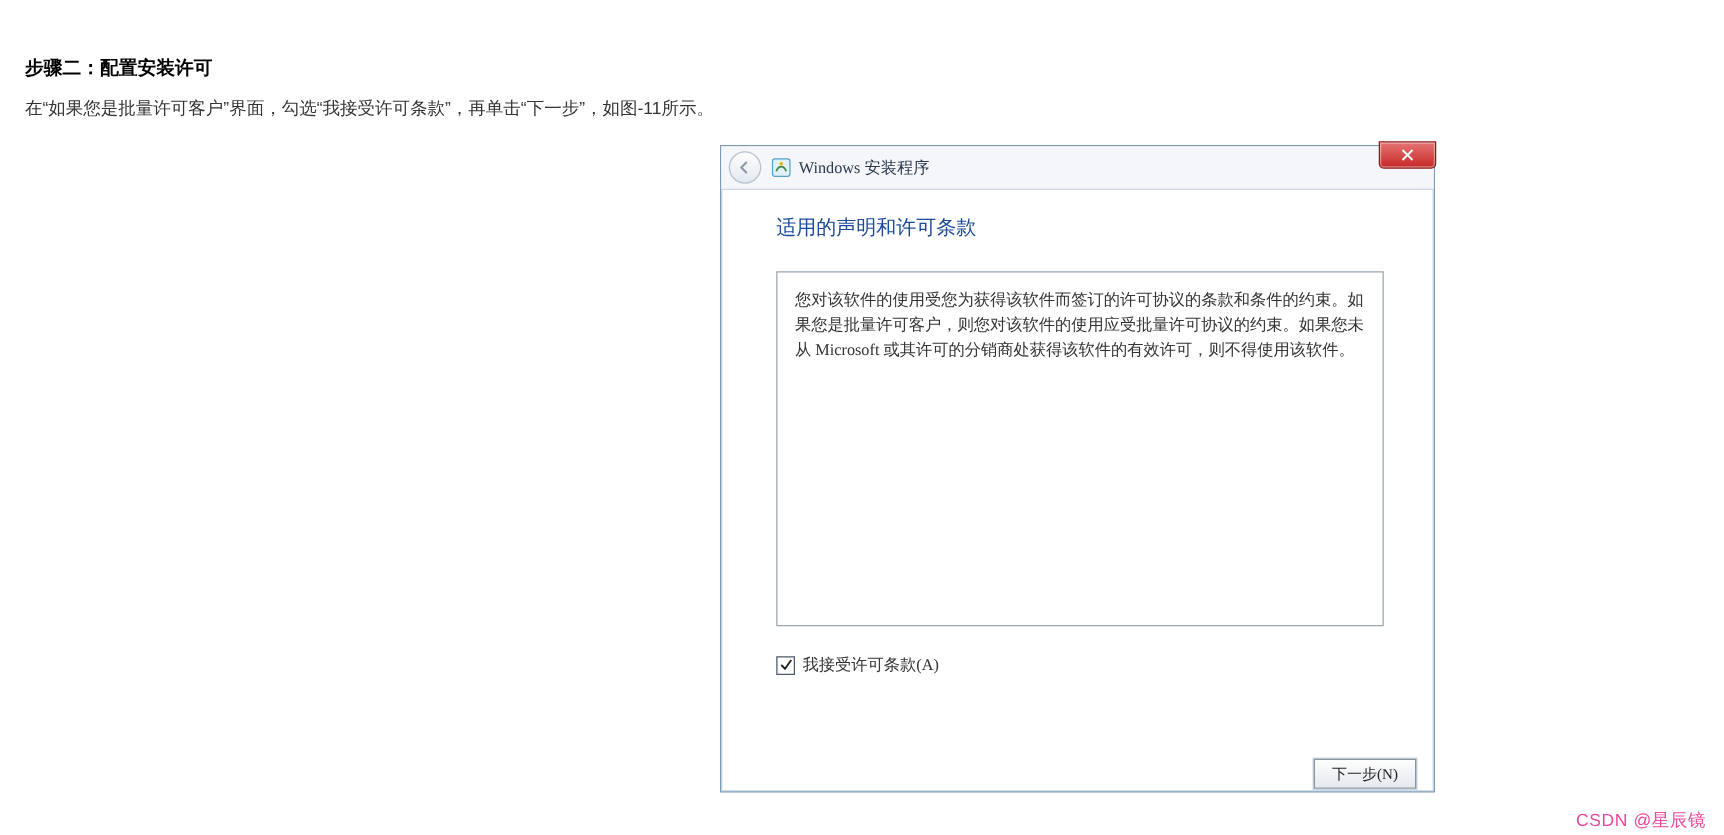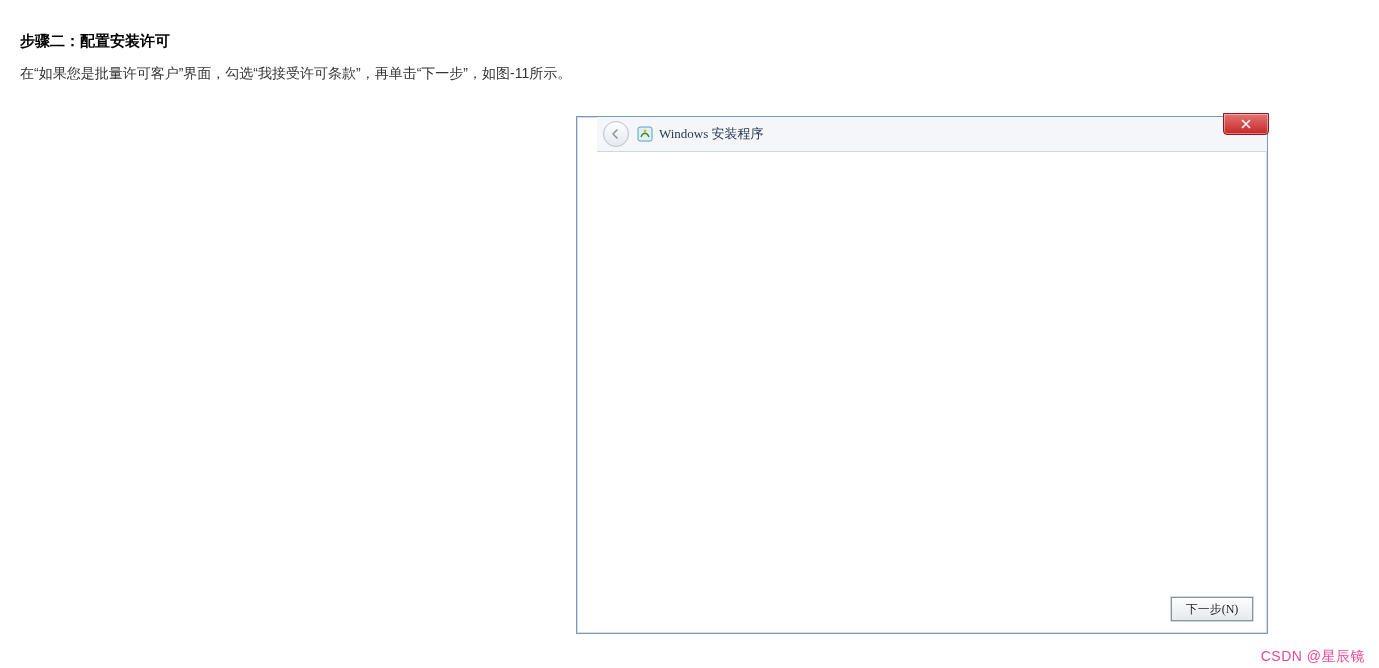--- a/index.html
+++ b/index.html
@@ -7,21 +7,21 @@
     padding: 0;
     width: 1379px;
     height: 668px;
     background: #ffffff;
     font-family: "Microsoft YaHei", "SimSun", Arial, sans-serif;
     font-size: 14px;
     color: #333;
     position: relative;
   }
   .doc {
-    padding: 20px 20px 0 20px;
+    padding: 33px 20px 0 20px;
   }
   .step-title {
     font-weight: bold;
     font-size: 15px;
     color: #000;
     margin: 12px 0 14px 0;
   }
   .sub-item {
     font-size: 14px;
     color: #333;
@@ -33,28 +33,27 @@
     margin: 10px 0 0 0;
   }
   
   .dialog-wrap {
     position: absolute;
     left: 576px;
     top: 116px;
     width: 692px;
   }
   .dialog {
-    width: 692px;
+    width: 572px;
     height: 518px;
     border: 1px solid #7a9ab8;
     background: #fff;
     box-shadow: 0 0 0 1px #d0dce8 inset;
     position: relative;
     box-sizing: border-box;
-    padding-left: 20px;
   }
   .dlg-titlebar {
     height: 34px;
     border-bottom: 1px solid #cfd8e0;
     display: flex;
     align-items: center;
     padding: 0 6px;
     background: #f4f6f9;
     position: relative;
   }
@@ -126,21 +125,21 @@
     display: inline-flex;
     align-items: center;
     justify-content: center;
     font-size: 10px;
     color: #222;
     background: #fff;
   }
   .next-btn {
     position: absolute;
     right: 14px;
-    bottom: 12px;
+    bottom: 2px;
     min-width: 82px;
     height: 24px;
     padding: 0 8px;
     background: linear-gradient(#fdfdfd,#e5e9ee);
     border: 1px solid #8895a3;
     font-size: 12px;
     font-family: "SimSun","Microsoft YaHei",serif;
     color: #222;
     display: inline-flex;
     align-items: center;
@@ -190,20 +189,36 @@
       </span>
       <span class="dlg-title">Windows 安装程序</span>
 
       <div class="close-btn">
         <svg width="10" height="10" viewBox="0 0 10 10">
             <path d="M1 1 L9 9 M9 1 L1 9" stroke="#fff" stroke-width="1.6"></path>
           </svg>
       </div>
     </div>
 
+    <div class="dlg-content">
+      <div class="dlg-heading">适用的声明和许可条款</div>
+
+      <div class="license-box">
+        <span>您对该软件的使用受您为获得该软件而签订的许可协议的条款和条件的约束。如果您是批量许可客户，则您对该软件的使用应受批量许可协议的约束。如果您未从 Microsoft 或其许可的分销商处获得该软件的有效许可，则不得使用该软件。</span>
+      </div>
+
+      <label class="accept-row">
+        <span class="cb">
+          <svg width="10" height="10" viewBox="0 0 10 10">
+              <path d="M1 5 L4 8 L9 1" stroke="#222" stroke-width="1.5" fill="none"></path>
+            </svg>
+        </span>
+        <span>我接受许可条款(A)</span>
+      </label>
+    </div>
 
     <button class="next-btn">
       <span>下一步(N)</span>
     </button>
 
   </div>
 
 </div>
 
 <div class="watermark">CSDN @星辰镜</div>

